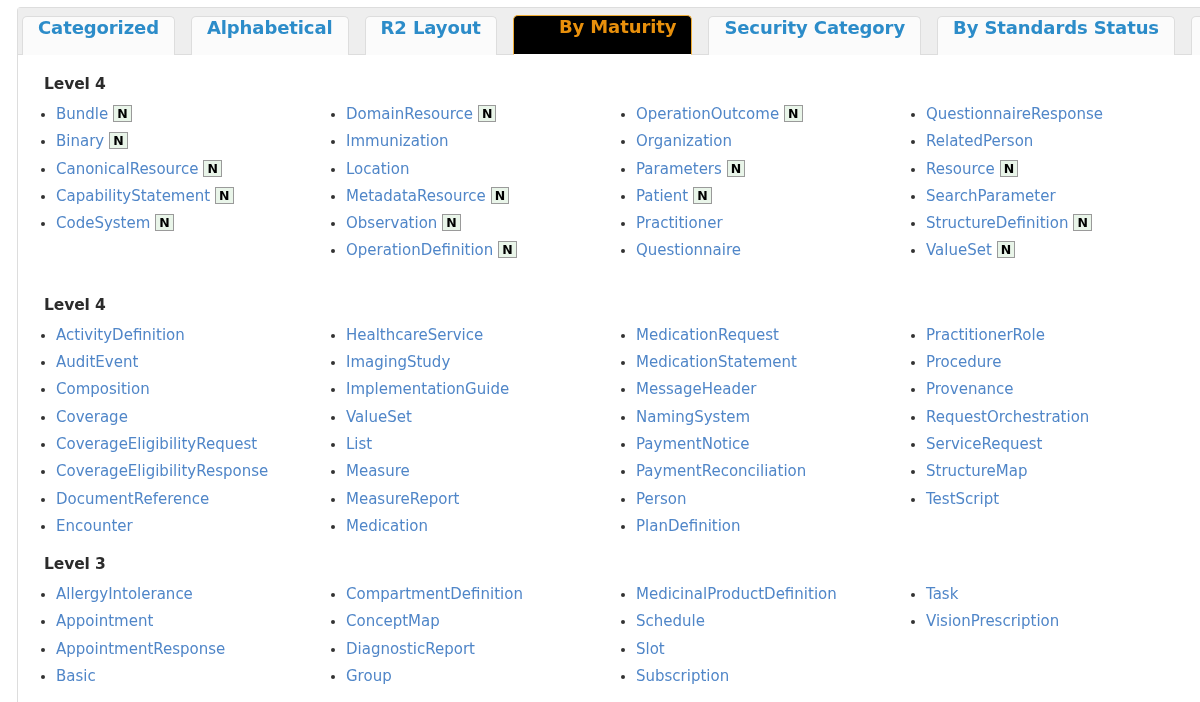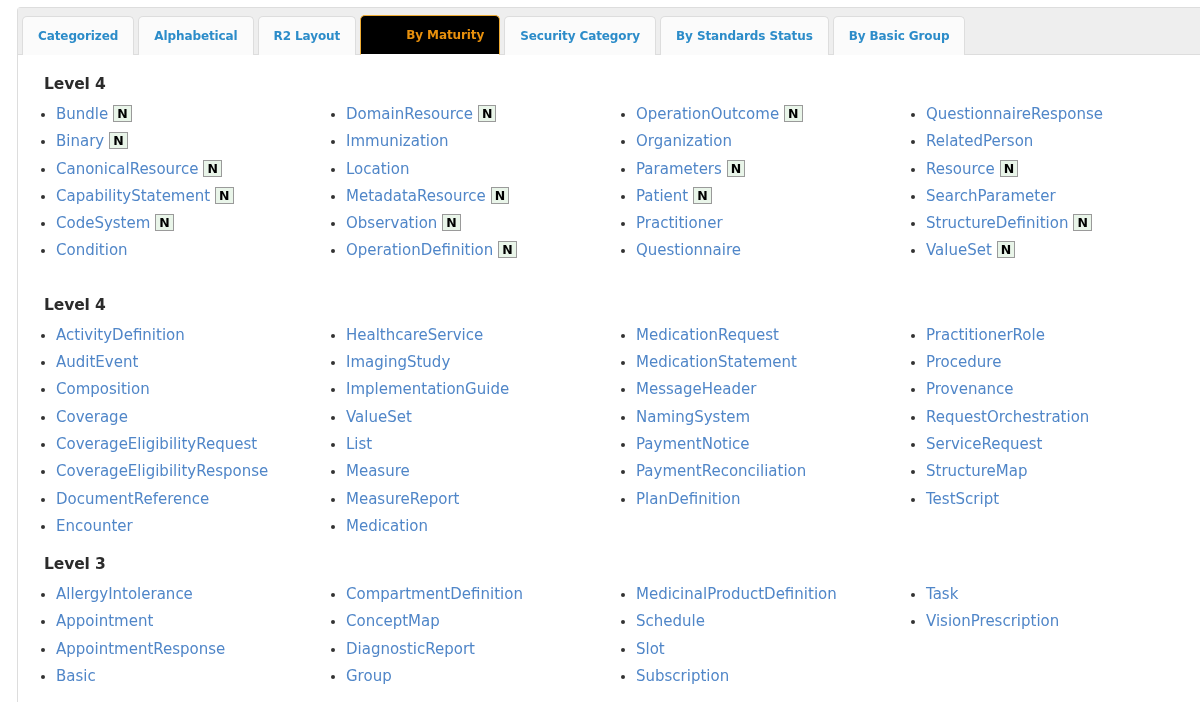--- a/index.html
+++ b/index.html
@@ -39,30 +39,29 @@
     height: 47px;
     background: #eeeeee;
     border-bottom: 1px solid #dddddd;
     display: flex;
     align-items: flex-end;
     padding-left: 4px;
   }
   .tab {
     position: relative;
     height: 39px;
-    margin-right: 4px;
+    margin-right: 16px;
     padding: 0 15px;
     display: flex;
-    align-items: center;
     justify-content: center;
     background: #fbfbfb;
     border: 1px solid #dddddd;
     border-bottom: none;
     border-radius: 5px 5px 0 0;
-    font-size: 12px;
+    font-size: 18px;
     font-weight: bold;
     color: #2c8cc9;
     letter-spacing: -0.1px;
     white-space: nowrap;
     cursor: pointer;
     user-select: none;
     top: 1px;
   }
   .tab.active {
     background: #000000;
@@ -184,21 +183,20 @@
     <div class="level-block lvl5">
       <div class="level-heading">Level 4</div>
       <div class="cols">
         <div class="col">
           <ul class="res-list">
             <li><a class="res-link" href="#">Bundle</a><span class="norm-badge">N</span></li>
             <li><a class="res-link" href="#">Binary</a><span class="norm-badge">N</span></li>
             <li><a class="res-link" href="#">CanonicalResource</a><span class="norm-badge">N</span></li>
             <li><a class="res-link" href="#">CapabilityStatement</a><span class="norm-badge">N</span></li>
             <li><a class="res-link" href="#">CodeSystem</a><span class="norm-badge">N</span></li>
-            <li><a class="res-link" href="#">Condition</a></li>
           </ul>
         </div>
         <div class="col">
           <ul class="res-list">
             <li><a class="res-link" href="#">DomainResource</a><span class="norm-badge">N</span></li>
             <li><a class="res-link" href="#">Immunization</a></li>
             <li><a class="res-link" href="#">Location</a></li>
             <li><a class="res-link" href="#">MetadataResource</a><span class="norm-badge">N</span></li>
             <li><a class="res-link" href="#">Observation</a><span class="norm-badge">N</span></li>
             <li><a class="res-link" href="#">OperationDefinition</a><span class="norm-badge">N</span></li>
@@ -254,20 +252,21 @@
           </ul>
         </div>
         <div class="col">
           <ul class="res-list">
             <li><a class="res-link" href="#">MedicationRequest</a></li>
             <li><a class="res-link" href="#">MedicationStatement</a></li>
             <li><a class="res-link" href="#">MessageHeader</a></li>
             <li><a class="res-link" href="#">NamingSystem</a></li>
             <li><a class="res-link" href="#">PaymentNotice</a></li>
             <li><a class="res-link" href="#">PaymentReconciliation</a></li>
+            <li><a class="res-link" href="#">Person</a></li>
             <li><a class="res-link" href="#">PlanDefinition</a></li>
           </ul>
         </div>
         <div class="col">
           <ul class="res-list">
             <li><a class="res-link" href="#">PractitionerRole</a></li>
             <li><a class="res-link" href="#">Procedure</a></li>
             <li><a class="res-link" href="#">Provenance</a></li>
             <li><a class="res-link" href="#">RequestOrchestration</a></li>
             <li><a class="res-link" href="#">ServiceRequest</a></li>

